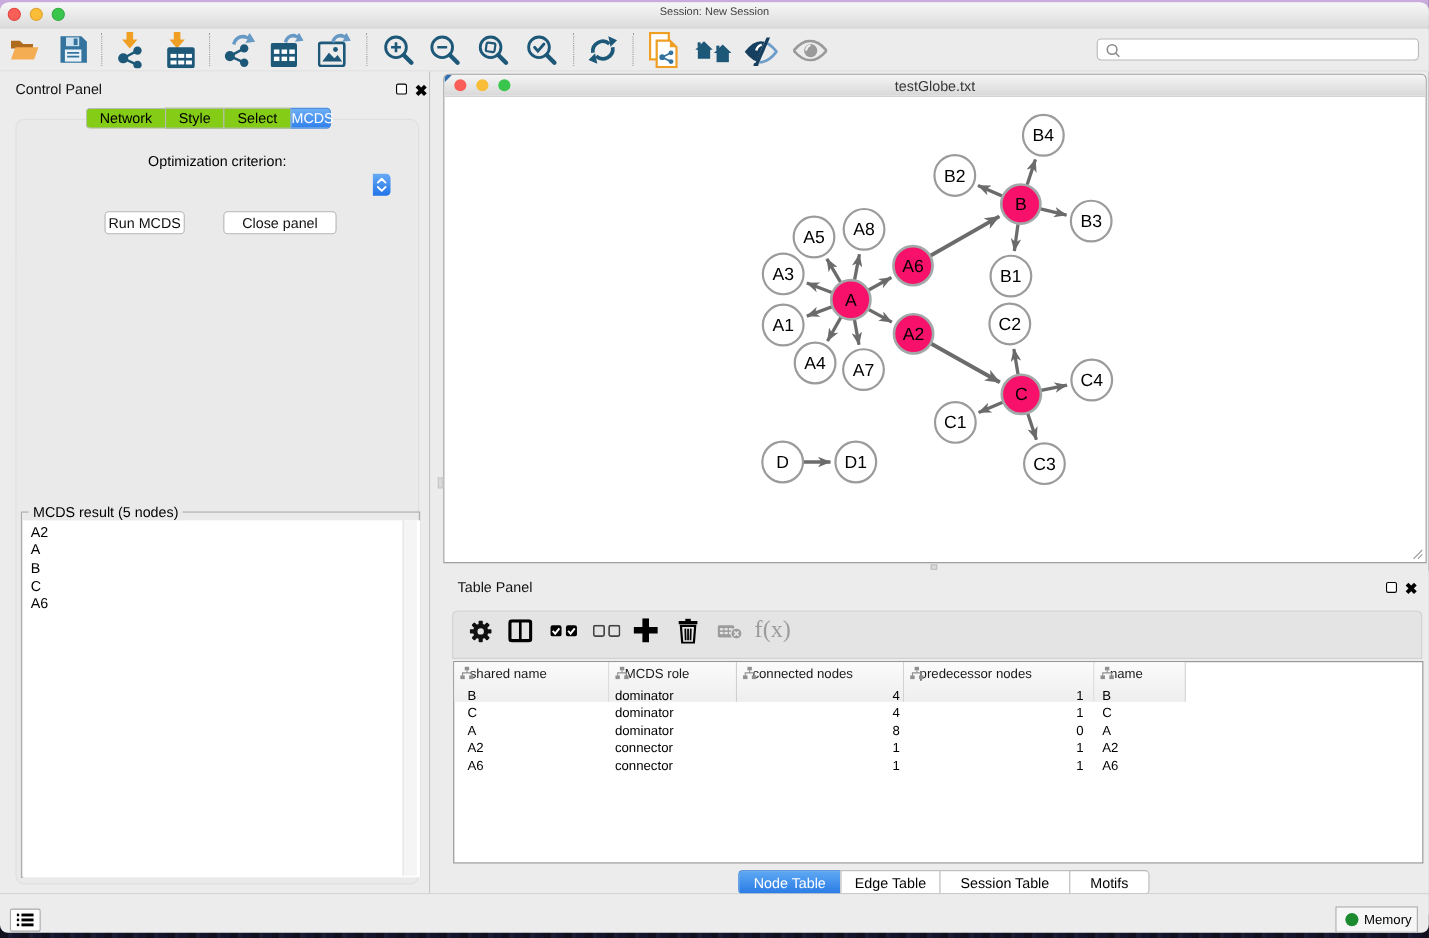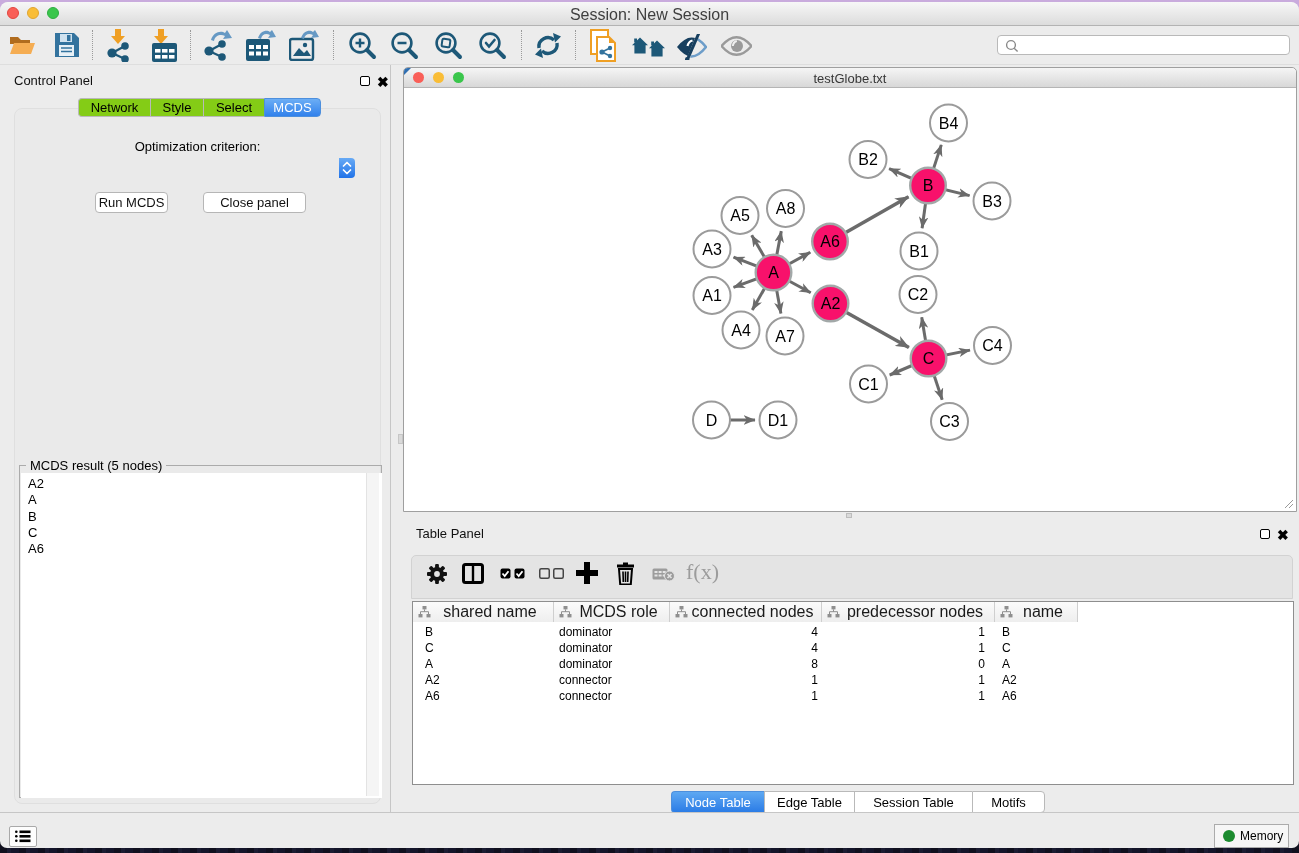--- a/index.html
+++ b/index.html
@@ -4,21 +4,21 @@
 *{margin:0;padding:0;box-sizing:border-box}
 html,body{width:1299px;height:853px;overflow:hidden}
 body{font-family:"Liberation Sans",sans-serif;background:#16172a;position:relative}
 .abs{position:absolute}
 #backtop{left:0;top:0;width:1299px;height:14px;background:#c9abdd}
 #backbot{left:0;top:840px;width:1299px;height:13px;background:repeating-linear-gradient(90deg,#10101e 0 7px,#1b1c32 7px 11px,#14152a 11px 19px)}
 #win{left:0;top:2px;width:1299px;height:846px;background:#ececec;border-radius:8px 8px 7px 7px;overflow:hidden}
 
 #titlebar{left:0;top:0;width:1299px;height:24px;background:linear-gradient(#f7f7f7,#dcdcdc);border-bottom:1px solid #b3b3b3;border-radius:8px 8px 0 0}
 .tl{width:12px;height:12px;border-radius:50%;top:5px}
-#title{width:100%;top:4px;text-align:center;font-size:16px;color:#3f3f3f}
+#title{width:100%;top:4px;text-align:center;font-size:10px;color:#3f3f3f}
 
 #toolbar{left:0;top:24px;width:1299px;height:39px;background:#ececec;border-bottom:1px solid #dedede}
 .tsep{top:4px;height:30px;width:1px;border-left:1px dotted #9a9a9a}
 #search{left:997px;top:9px;width:293px;height:20px;background:#fff;border:1px solid #b9b9b9;border-radius:4px}
 
 #cp-title{left:14px;top:8px;font-size:13px;color:#111}
 .float-ic{width:10px;height:10px;border:1.6px solid #000;border-radius:2px;background:#fff}
 .close-x{font-size:14px;font-weight:bold;color:#000;line-height:10px}
 .tab{height:19px;font-size:13px;color:#000;background:#84cc16;border:1px solid #b9b9b9;text-align:center;line-height:18px;float:left;border-right:none}
 .tabsel{background:linear-gradient(#6caef5,#3181ec);color:#fff;border-color:#4d8fdd}
@@ -32,21 +32,21 @@
 #mscroll{right:3px;top:0;width:13px;height:323px;background:#f5f5f5;border-left:1px solid #e3e3e3}
 
 #netwin{left:403px;top:65px;width:894px;height:445px;background:#fff;border:1px solid #9f9f9f;border-radius:5px 5px 0 0;overflow:hidden}
 #nettitle{left:0;top:0;width:100%;height:20px;background:linear-gradient(#f5f5f5,#d8d8d8);border-bottom:1px solid #b5b5b5;border-radius:5px 5px 0 0}
 .tls{width:11px;height:11px;border-radius:50%;top:4px}
 #netname{width:100%;top:3px;text-align:center;font-size:13px;color:#373737}
 
 #tp-title{left:416px;top:524px;font-size:13px;color:#111}
 #tptool{left:411px;top:553px;width:882px;height:44px;background:#e4e4e4;border:1px solid #d2d2d2;border-radius:5px 5px 0 0}
 #ttable{left:412px;top:599px;width:882px;height:184px;background:#fff;border:1px solid #8e8e8e}
-.thcell{top:0;height:20px;background:linear-gradient(#fbfbfb,#eeeeee);border-right:1px solid #cfcfcf;font-size:16px;color:#1a1a1a;text-align:center;line-height:20px}
+.thcell{top:0;height:36px;background:linear-gradient(#fbfbfb,#eeeeee);border-right:1px solid #cfcfcf;font-size:12px;color:#1a1a1a;text-align:left;line-height:20px}
 .trow{font-size:12px;color:#000;height:16px;line-height:16px}
 .btab{height:22px;font-size:13px;color:#000;background:#fff;border:1px solid #b9b9b9;text-align:center;line-height:21px;float:left;border-right:none}
 .btabsel{background:linear-gradient(#5ea8f2,#2b7ce6);color:#fff;border-color:#4d8fdd}
 
 #statusbar{left:0;top:810px;width:1299px;height:24px;background:#ececec;border-top:1px solid #c6c6c6;border-radius:0 0 7px 7px}
 #memorybtn{left:1214px;top:11px;width:75px;height:24px;background:#f6f6f6;border:1px solid #ababab;font-size:12px;color:#000}
 #listbtn{left:9px;top:13px;width:28px;height:21px;background:#fdfdfd;border:1px solid #a9a9a9;border-radius:2px}
 text.nl{font-size:16px;fill:#000;text-anchor:middle;font-family:"Liberation Sans",sans-serif}
 </style></head>
 <body>
@@ -229,21 +229,21 @@
 </div>
 
 <div class="abs" id="leftpane" style="left:0;top:63px;width:391px;height:747px;background:#ececec;border-right:1px solid #c6c6c6">
   <div class="abs" id="cp-title">Control Panel</div>
   <div class="abs float-ic" style="left:360px;top:11px"></div>
   <div class="abs close-x" style="left:377px;top:12px">✖</div>
   <div class="abs" style="left:78px;top:33px;z-index:5">
     <div class="tab" style="width:72px;border-radius:4px 0 0 4px">Network</div>
     <div class="tab" style="width:53px">Style</div>
     <div class="tab" style="width:61px">Select</div>
-    <div class="tab tabsel" style="width:57px;border-radius:0 4px 4px 0;border-right:1px solid #4d8fdd">MCDS</div>
+    <div class="tab tabsel" style="width:37px;border-radius:0 4px 4px 0;border-right:1px solid #4d8fdd">MCDS</div>
   </div>
   <div class="abs" id="cpanel">
     <div class="abs" style="width:100%;top:30px;text-align:center;font-size:13px;color:#000">Optimization criterion:</div>
     <div class="abs" id="combocap">
       <svg width="16" height="20" viewBox="0 0 16 20">
             <path d="M4.5 8 L8 4.5 L11.5 8" fill="none" stroke="#fff" stroke-width="1.7" stroke-linecap="round" stroke-linejoin="round"></path>
             <path d="M4.5 12 L8 15.5 L11.5 12" fill="none" stroke="#fff" stroke-width="1.7" stroke-linecap="round" stroke-linejoin="round"></path>
           </svg>
     </div>
     <div class="abs btn" style="left:80px;top:83px;width:73px">Run MCDS</div>

